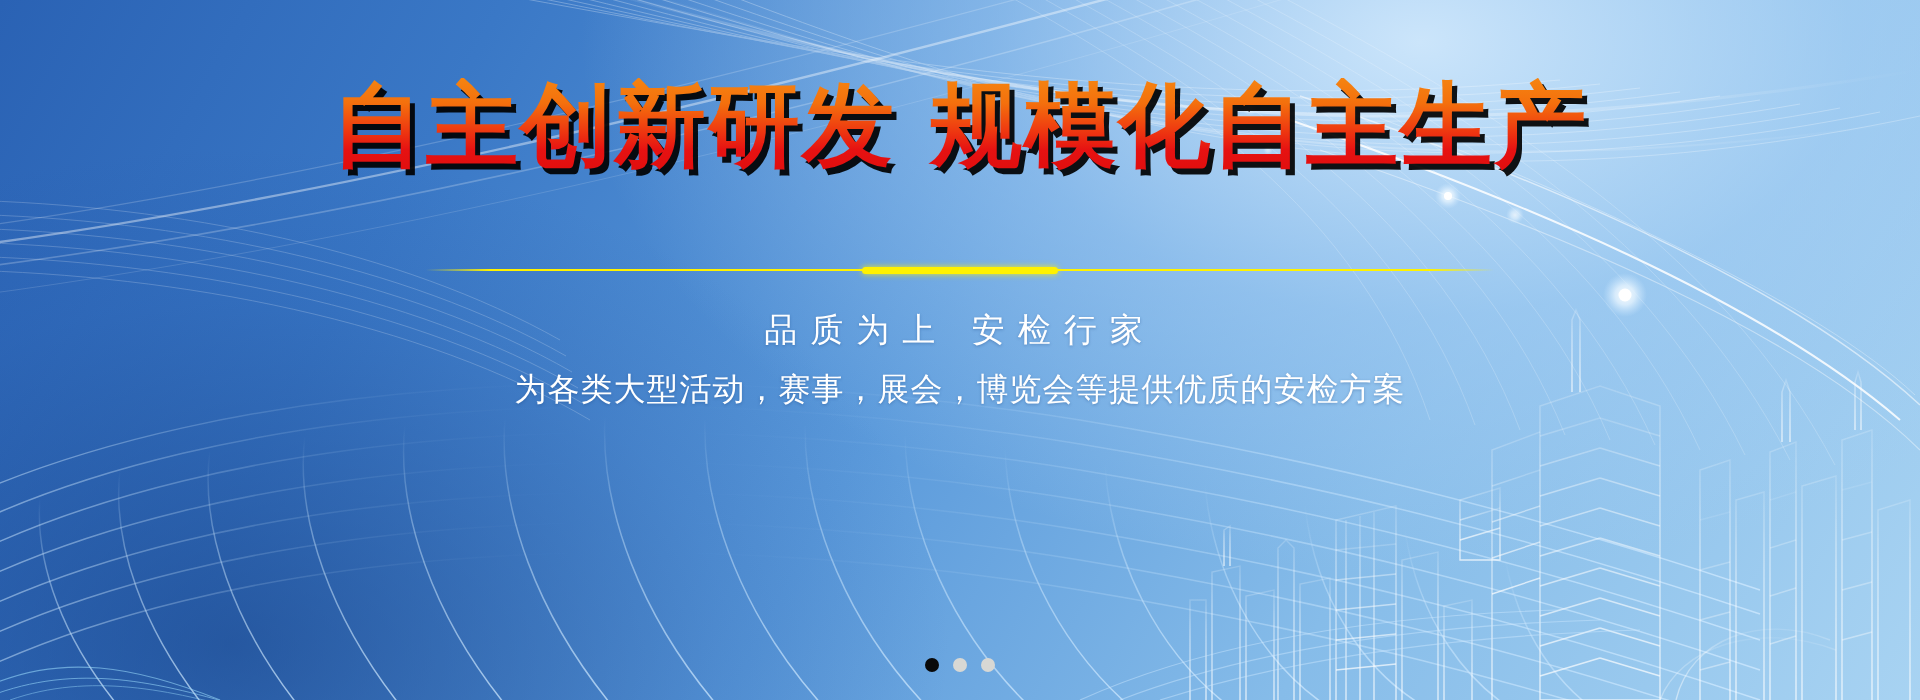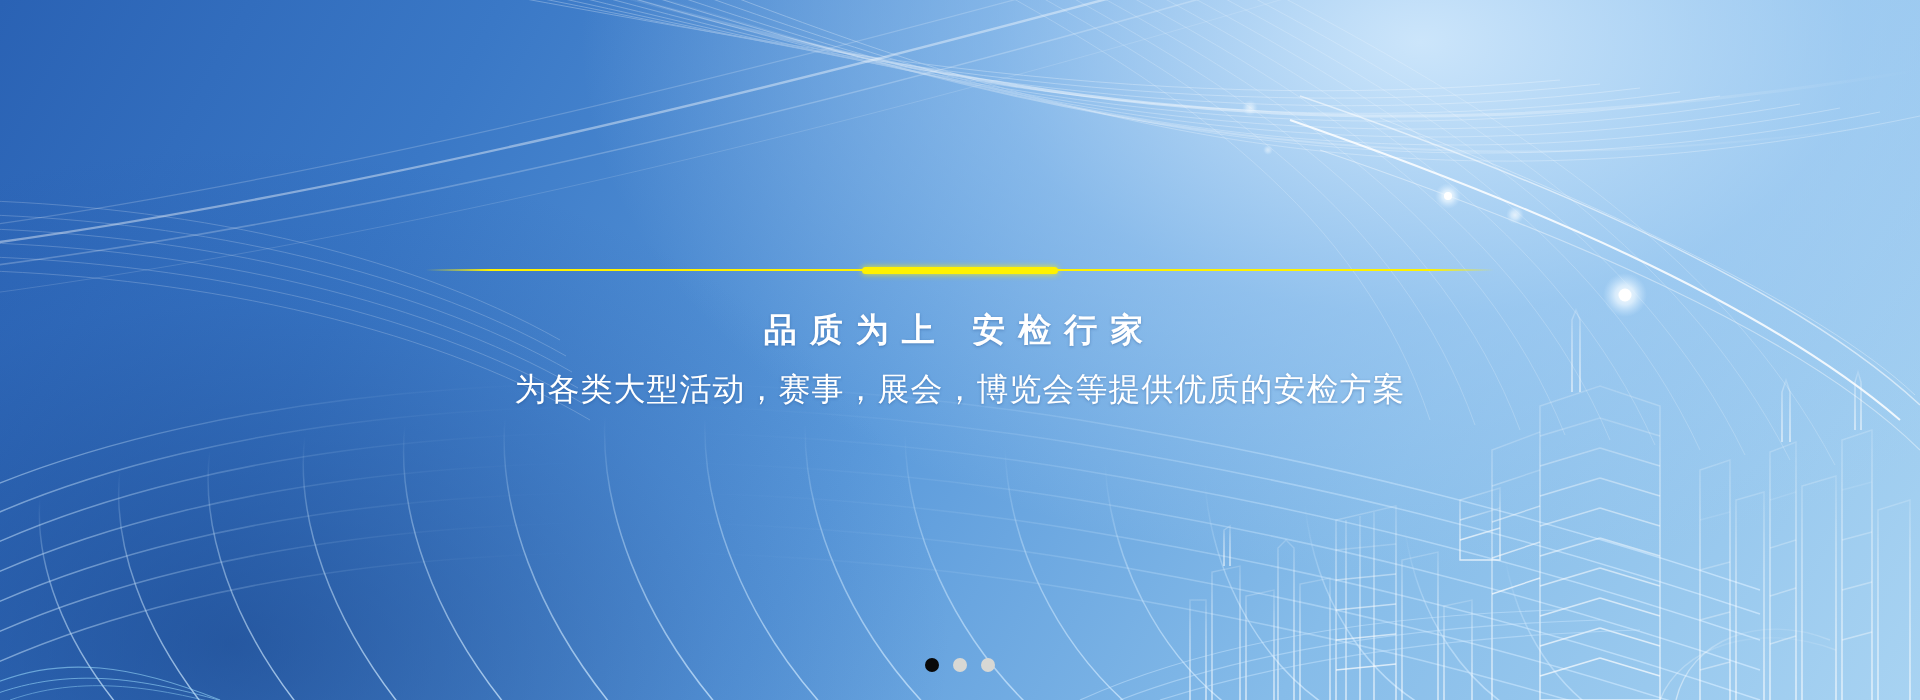--- a/index.html
+++ b/index.html
@@ -57,21 +57,21 @@
     position:relative; width:196px; height:7px; border-radius:4px;
     background:#fff200; box-shadow:0 0 6px rgba(255,242,0,.85);
   }
 
   
   .sub-wrap{
     position:absolute; left:0; top:305px; width:1920px; text-align:center; z-index:6;
   }
   .sub-line1{
     font-family:"DejaVu Sans","Liberation Sans",sans-serif;
-    font-size:33px; font-weight:bold; color:#ffffff;
+    font-size:33px; font-weight:normal; color:#ffffff;
     letter-spacing:13px; line-height:1.5;
     text-shadow:0 1px 3px rgba(20,60,120,.35);
   }
   .sub-line2{
     margin-top:12px;
     font-family:"DejaVu Sans","Liberation Sans",sans-serif;
     font-size:32px; font-weight:400; color:#ffffff;
     letter-spacing:1px; line-height:1.4;
     text-shadow:0 1px 3px rgba(20,60,120,.35);
   }
@@ -272,20 +272,23 @@
         <g stroke="#9fe0ff" fill="none" opacity=".55">
           <path d="M-20,690 C 60,650 140,668 220,700" stroke-width="1.2"></path>
           <path d="M-20,700 C 70,662 150,680 240,706" stroke-width="1"></path>
           <path d="M10,700 C 90,672 170,690 250,712" stroke-width=".8"></path>
         </g>
 
       </g>
     </svg>
   </div>
 
+  <div class="title-wrap">
+    <h1 class="title">自主创新研发 规模化自主生产</h1>
+  </div>
 
   <div class="divider">
     <div class="divider-line">
       <span class="divider-thin"></span>
       <span class="divider-thick"></span>
     </div>
   </div>
 
   <div class="sub-wrap">
     <div class="sub-line1">品质为上  安检行家</div>

